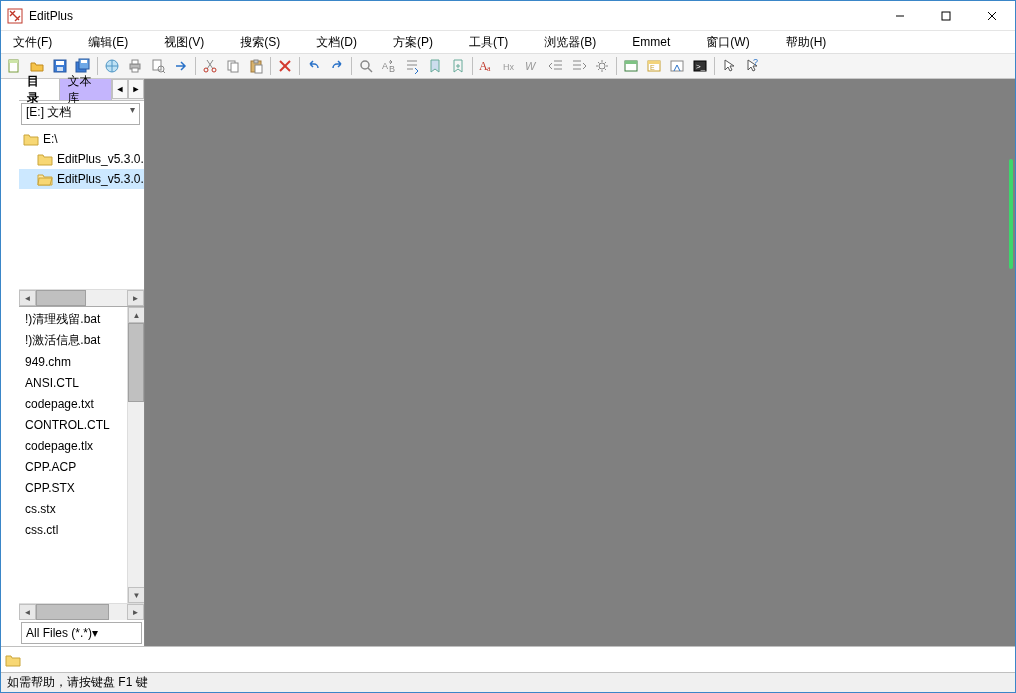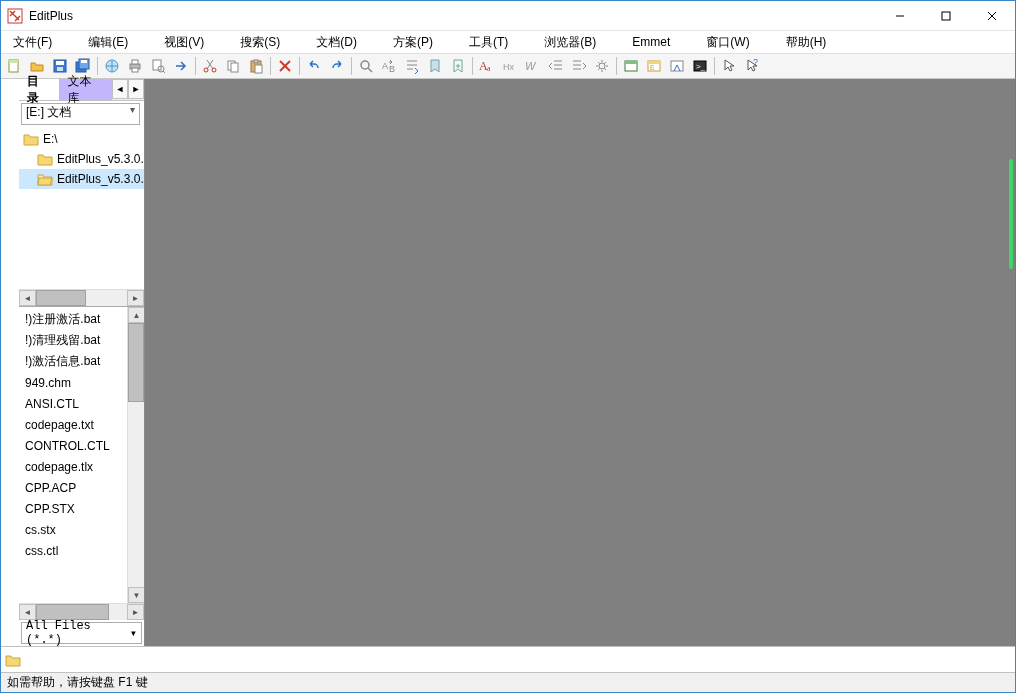--- a/index.html
+++ b/index.html
@@ -188,21 +188,20 @@
 
   .file-filter {
     height: 22px;
     border: 1px solid #adadad;
     margin: 2px;
     display:flex; align-items:center;
     padding: 0 4px;
     justify-content: flex-start;
     background: #fff;
     font-size: 12px;
-    font-family: Liberation Mono, monospace;
   }
 
   
   .editor-area {
     flex: 1;
     background: #808080;
     position: relative;
   }
   .editor-vscroll {
     position:absolute; right:0; top:0; bottom:0;
@@ -520,23 +519,20 @@
         <div class="scroll-track">
             <div class="scroll-thumb" style="left:0;width:55%;"></div>
           </div>
         <div class="scroll-arrow">►</div>
       </div>
     </div>
 
     <div class="file-list">
       <div class="file-list-inner">
         <div class="file-row">
-            <span>!)注册激活.bat</span>
-          </div>
-        <div class="file-row">
             <span>!)清理残留.bat</span>
           </div>
         <div class="file-row">
             <span>!)激活信息.bat</span>
           </div>
         <div class="file-row">
             <span>949.chm</span>
           </div>
         <div class="file-row">
             <span>ANSI.CTL</span>

